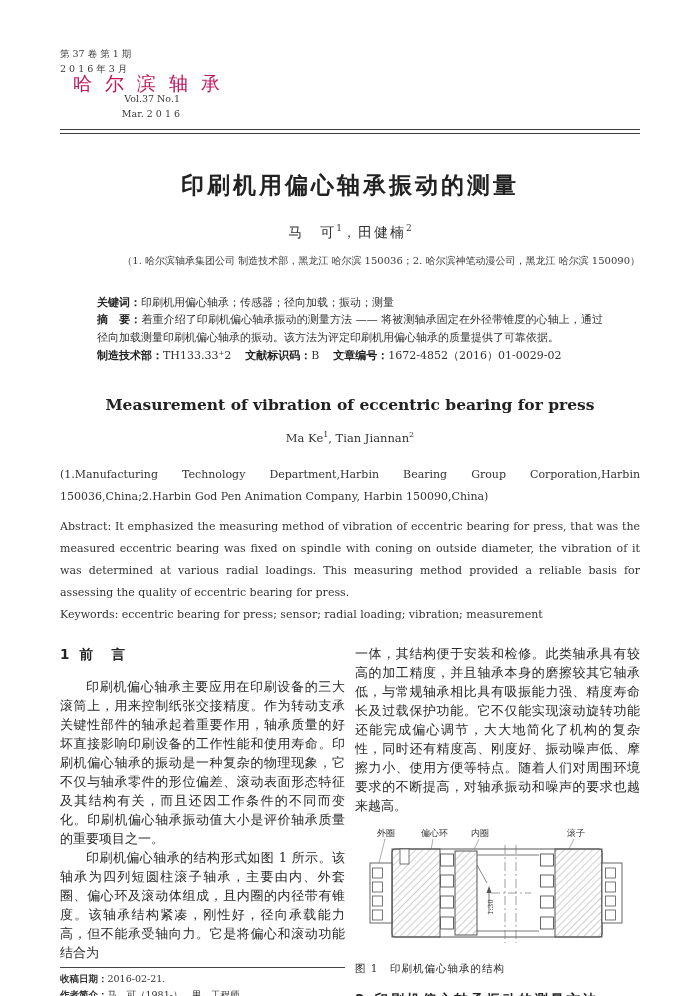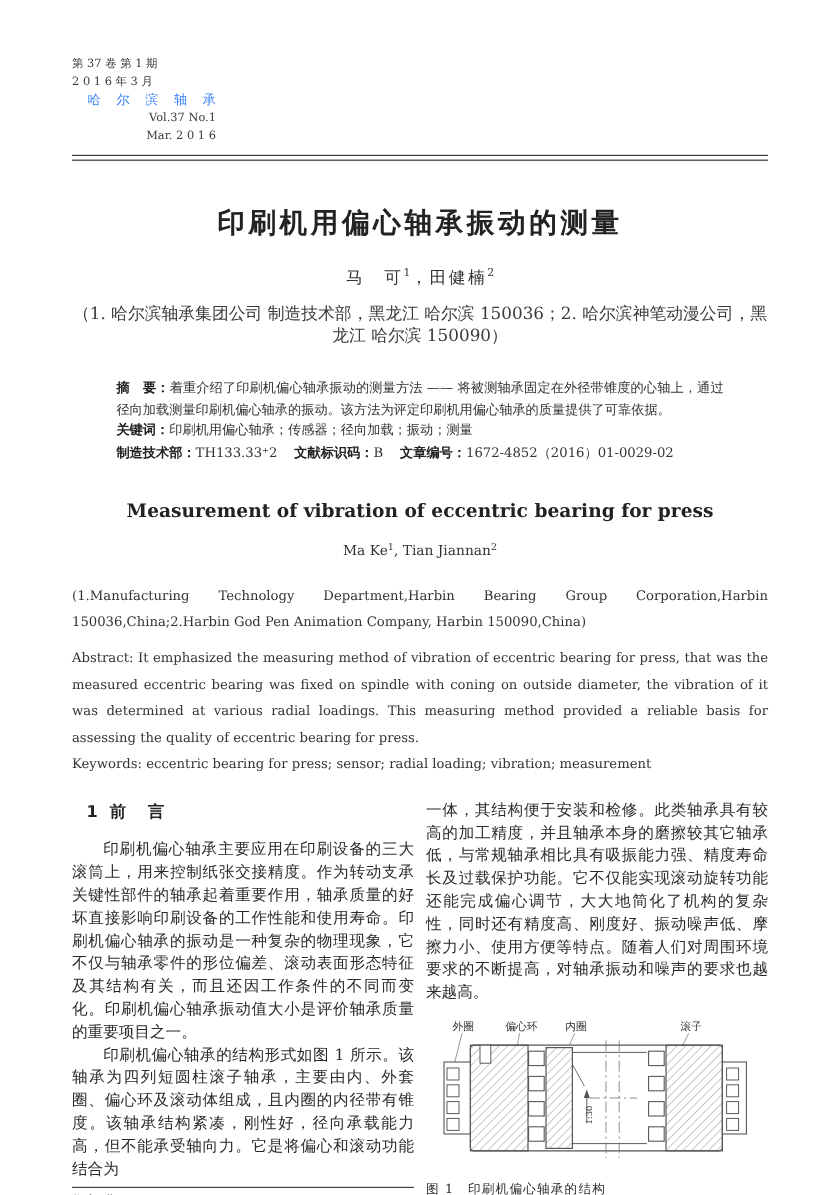--- a/index.html
+++ b/index.html
@@ -7,45 +7,45 @@
       width:700px;height:996px;background:#ffffff;color:#2b2b2b;
       font-family:"DejaVu Serif","Liberation Serif",serif;
       overflow:hidden;position:relative;
     }
     .page{padding:46px 60px 0 60px;}
     
     .jheader{display:flex;justify-content:space-between;align-items:flex-start;font-size:9.5px;line-height:15px;color:#3a3a3a;flex-direction:column;}
     .jheader .side{width:120px;}
     .jheader .side.right{text-align:right;}
     .jheader .mid{text-align:center;flex:1;}
-    .jtitle-cn{font-size:11px;letter-spacing:13px;text-indent:13px;color:#3b82f6;}
+    .jtitle-cn{font-size:19px;letter-spacing:13px;text-indent:13px;color:#be185d;}
     .jtitle-en{font-size:10px;letter-spacing:2px;margin-top:2px;color:#333;}
     .header-rule{height:3px;border-top:1px solid #3c3c3c;border-bottom:1px solid #3c3c3c;margin-top:8px;}
     
     .art-title{margin-top:36px;text-align:center;font-family:"DejaVu Sans","Liberation Sans",sans-serif;
       font-size:23px;font-weight:bold;letter-spacing:3px;color:#222;}
     .authors{margin-top:22px;text-align:center;font-size:14px;letter-spacing:2px;color:#333;}
     .authors sup{font-size:9px;letter-spacing:0;}
-    .affil-cn{margin-top:12px;text-align:center;font-size:14px;color:#3a3a3a;}
+    .affil-cn{margin-top:12px;text-align:right;font-size:10px;color:#3a3a3a;}
     
     .abs-block{margin:26px 37px 0 37px;font-size:11px;line-height:17.5px;text-align:justify;color:#333;}
     .abs-block .lbl{font-family:"DejaVu Sans","Liberation Sans",sans-serif;font-weight:bold;color:#222;}
     .abs-meta{display:flex;gap:14px;margin-top:1px;}
     .abs-meta .item{white-space:nowrap;}
     
     .en-title{margin-top:30px;text-align:center;font-size:15.5px;font-weight:bold;color:#222;}
     .en-authors{margin-top:16px;text-align:center;font-size:11.5px;color:#333;}
     .en-authors sup{font-size:8px;}
     .en-affil{margin-top:20px;font-size:11px;line-height:22px;text-align:justify;color:#333;}
     .en-abs{margin-top:8px;font-size:11px;line-height:22px;text-align:justify;color:#333;}
     .en-keywords{font-size:11px;line-height:22px;color:#333;}
     
     .columns{display:flex;gap:10px;margin-top:18px;}
     .col{width:285px;}
-    .sec-h{font-family:"DejaVu Sans","Liberation Sans",sans-serif;font-size:13.5px;letter-spacing:2.5px;color:#222;margin:12px;}
+    .sec-h{font-family:"DejaVu Sans","Liberation Sans",sans-serif;font-size:13.5px;letter-spacing:2.5px;color:#222;margin:0;}
     .sec-h .num{margin-right:10px;letter-spacing:0;}
     .sec-h.first{margin-top:2px;margin-bottom:13px;}
     .sec-h.later{margin-top:15px;margin-bottom:13px;}
     .body-p{font-size:13px;line-height:19px;text-align:justify;margin:0;color:#2b2b2b;}
     .indent{text-indent:2em;}
     
     .footnote{margin-top:5px;border-top:1px solid #444;padding-top:3px;font-size:9.5px;line-height:15.5px;color:#333;}
     .footnote .lbl{font-family:"DejaVu Sans","Liberation Sans",sans-serif;font-weight:bold;}
     
     .figure{margin-top:10px;text-align:left;}
@@ -70,22 +70,22 @@
       <div>Mar. 2 0 1 6</div>
     </div>
   </div>
   <div class="header-rule"></div>
 
   <h1 class="art-title">印刷机用偏心轴承振动的测量</h1>
   <div class="authors"><span>马　可</span><sup>1</sup><span>，</span><span>田健楠</span><sup>2</sup></div>
   <div class="affil-cn">（1. 哈尔滨轴承集团公司 制造技术部，黑龙江 哈尔滨 150036；2. 哈尔滨神笔动漫公司，黑龙江 哈尔滨 150090）</div>
 
   <div class="abs-block">
+    <div><span class="lbl">关键词：</span><span>印刷机用偏心轴承；传感器；径向加载；振动；测量</span></div>
     <div><span class="lbl">摘　要：</span><span>着重介绍了印刷机偏心轴承振动的测量方法 —— 将被测轴承固定在外径带锥度的心轴上，通过径向加载测量印刷机偏心轴承的振动。该方法为评定印刷机用偏心轴承的质量提供了可靠依据。</span></div>
-    <div><span class="lbl">关键词：</span><span>印刷机用偏心轴承；传感器；径向加载；振动；测量</span></div>
     <div class="abs-meta">
       <span class="item"><span class="lbl">制造技术部：</span><span>TH133.33⁺2</span></span>
       <span class="item"><span class="lbl">文献标识码：</span><span>B</span></span>
       <span class="item"><span class="lbl">文章编号：</span><span>1672-4852（2016）01-0029-02</span></span>
     </div>
   </div>
 
   <div class="en-title">Measurement of vibration of eccentric bearing for press</div>
   <div class="en-authors"><span>Ma Ke</span><sup>1</sup><span>,   </span><span>Tian Jiannan</span><sup>2</sup></div>
   <div class="en-affil">(1.Manufacturing Technology Department,Harbin Bearing Group Corporation,Harbin 150036,China;2.Harbin God Pen Animation Company, Harbin 150090,China)</div>

